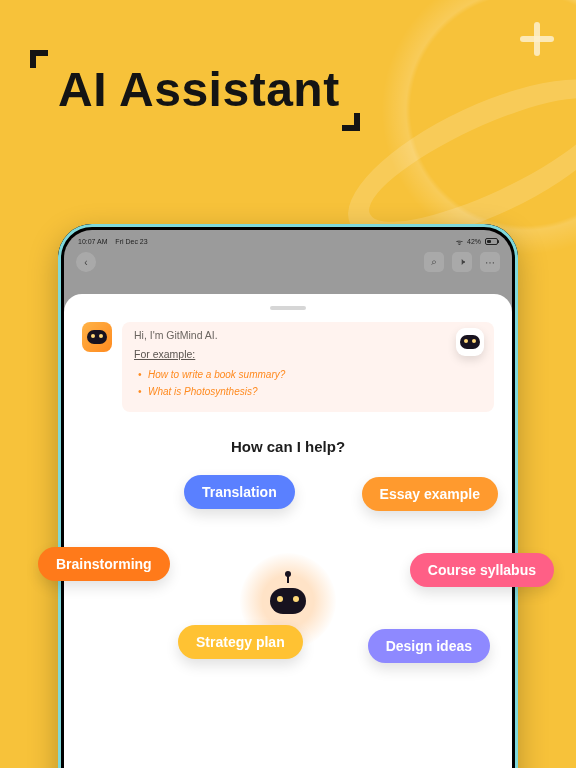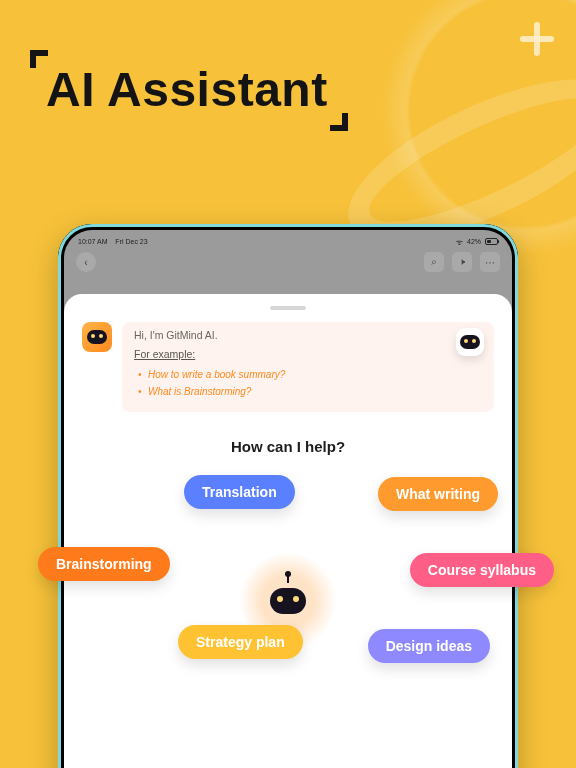--- a/index.html
+++ b/index.html
@@ -11,21 +11,21 @@
   .bg-ring{position:absolute;top:105px;right:-60px;width:300px;height:110px;border:22px solid rgba(255,255,255,.35);border-radius:50%;transform:rotate(-25deg);opacity:.45;}
   .bg-spark{position:absolute;top:22px;right:22px;width:34px;height:34px;opacity:.75;}
   .bg-spark:before,.bg-spark:after{content:"";position:absolute;background:rgba(255,255,255,.85);border-radius:3px;}
   .bg-spark:before{left:14px;top:0;width:6px;height:34px;}
   .bg-spark:after{top:14px;left:0;height:6px;width:34px;}
 
   
   .title-wrap{position:absolute;top:62px;left:46px;}
   .title-wrap .br-tl{position:absolute;left:-16px;top:-12px;width:18px;height:18px;border-top:6px solid #141414;border-left:6px solid #141414;}
   .title-wrap .br-br{position:absolute;right:-20px;bottom:-14px;width:18px;height:18px;border-bottom:6px solid #141414;border-right:6px solid #141414;}
-  .title{font-size:48px;font-weight:700;letter-spacing:.5px;color:#141414;}
+  .title{font-size:48px;font-weight:700;letter-spacing:.5px;color:#141414;margin-left:12px;}
 
   
   .tablet{position:absolute;left:50%;transform:translateX(-50%);top:224px;width:460px;height:620px;
     background:#000;border-radius:34px;padding:6px;box-shadow:0 10px 30px rgba(0,0,0,.25);}
   .tablet-edge{position:absolute;inset:0;border-radius:34px;box-shadow:inset 0 0 0 3px #7fd8da, inset 0 0 0 6px #000;pointer-events:none;}
   .screen{width:100%;height:100%;border-radius:28px;background:#9b9b9b;position:relative;overflow:hidden;}
 
   
   .statusbar{position:absolute;top:0;left:0;right:0;height:18px;padding:4px 14px 0;display:flex;justify-content:space-between;align-items:center;color:#222;font-size:7px;font-weight:500;}
   .status-right{display:flex;align-items:center;gap:4px;}
@@ -153,39 +153,39 @@
               <span class="eye l"></span>
                 <span class="eye r"></span>
             </div>
           </div>
           <div class="line">Hi, I'm GitMind AI.</div>
 
           <div class="example-block">
             <div class="example-title">For example:</div>
             <ul class="example-list">
               <li>How to write a book summary?</li>
-              <li>What is Brainstorming?</li>
+              <li>What is Photosynthesis?</li>
             </ul>
           </div>
         </div>
       </div>
 
       <h2 class="help-h">How can I help?</h2>
 
       <div class="cloud">
         <div class="center-bot">
           <span class="antenna"></span>
           <div class="bot-face">
             <span class="eye l"></span>
               <span class="eye r"></span>
           </div>
         </div>
 
         <div class="chip blue c-translation">Translation</div>
-        <div class="chip orange c-essay">What writing</div>
+        <div class="chip orange c-essay">Essay example</div>
         <div class="chip dorange c-brain">Brainstorming</div>
         <div class="chip pink c-course">Course syllabus</div>
         <div class="chip yellow c-strategy">Strategy plan</div>
         <div class="chip purple c-design">Design ideas</div>
       </div>
 
     </div>
   </div>
 </div>
 

